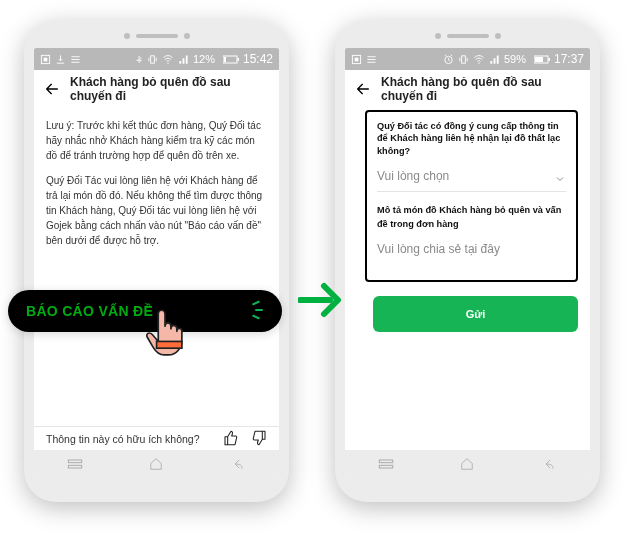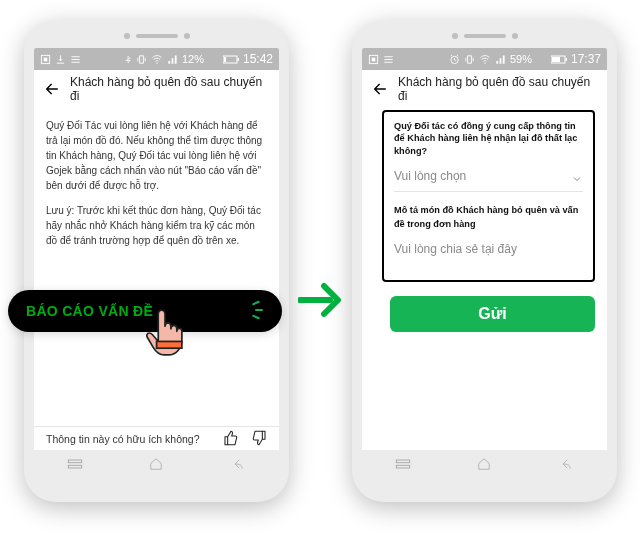--- a/index.html
+++ b/index.html
@@ -20,39 +20,39 @@
   *{box-sizing:border-box;font-family:-apple-system,Helvetica,Arial,sans-serif;}
   body{margin:0;width:640px;height:552px;background:#fff;position:relative;}
 
   .phone{
     width:var(--phone-w);height:var(--phone-h);
     background:var(--frame);border-radius:32px;
     position:absolute;box-shadow:var(--phone-shadow);
     padding:28px 10px 24px 10px;
   }
   .phone.left{left:24px;top:20px;}
-  .phone.right{left:352px;top:20px;}
+  .phone.right{left:335px;top:20px;}
 
   .earpiece{position:absolute;top:13px;left:50%;transform:translateX(-50%);
     display:flex;gap:6px;align-items:center;}
   .speaker{width:42px;height:4px;background:#bfbfbf;border-radius:3px;}
   .sensor{width:6px;height:6px;background:#bfbfbf;border-radius:50%;}
 
   .screen{width:100%;height:100%;background:#fff;border-radius:2px;display:flex;flex-direction:column;overflow:hidden;}
 
   
   .status{height:var(--status-h);background:var(--grey-bg);color:#fff;
     display:flex;align-items:center;font-size:11px;padding:0 6px;justify-content:space-between;}
   .status .sleft,.status .sright{display:flex;align-items:center;gap:4px;}
   .status svg{fill:#fff;}
-  .bat{display:flex;align-items:center;gap:19px;}
+  .bat{display:flex;align-items:center;gap:8px;}
 
   .header{height:var(--header-h);display:flex;align-items:center;gap:10px;padding:0 10px;
     border-bottom:1px solid transparent;}
-  .header .title{font-size:12px;font-weight:400;color:#222;}
+  .header .title{font-size:12px;font-weight:700;color:#222;}
   .back{width:16px;height:16px;display:flex;align-items:center;justify-content:center;}
 
   .content{flex:1;padding:10px 12px 0 12px;font-size:10px;color:#333;line-height:1.5;overflow:hidden;position:relative;}
   .para{margin:0 0 10px 0;}
   .help-label{font-size:10.5px;color:#222;margin-top:6px;margin-bottom:10px;}
 
   .feedback{height:24px;border-top:1px solid #e5e5e5;display:flex;align-items:center;
     padding:0 12px;font-size:10.5px;color:#333;justify-content:space-between;}
   .thumbs{display:flex;gap:12px;align-items:center;}
 
@@ -79,21 +79,21 @@
 
   
   .form-box{border:2px solid #000;border-radius:4px;margin:0 0 10px 8px;padding:8px 10px 22px 10px;position:relative;top:-4px;}
   .q{font-size:9.2px;font-weight:700;color:#111;line-height:1.35;margin:0;}
   .select{margin-top:10px;display:flex;align-items:flex-end;justify-content:space-between;color:var(--muted);font-size:12px;}
   .sep{border:none;border-top:1px solid #e4e4e4;margin:6px 0 0 0;}
   .q2{font-size:9.2px;font-weight:700;color:#111;margin:12px 0 8px 0;}
   .ta{color:var(--muted);font-size:12px;}
 
   .submit{margin:2px 0 0 16px;height:36px;background:#16b455;border-radius:6px;color:#fff;
-    display:flex;align-items:center;justify-content:center;font-size:16px;font-weight:600;}
+    display:flex;align-items:center;justify-content:center;font-size:11px;font-weight:600;}
 
 </style>
 </head>
 <body>
 
 <div class="phone left">
   <div class="earpiece">
     <div class="sensor"></div>
       <div class="speaker"></div>
       <div class="sensor"></div>
@@ -143,22 +143,22 @@
     <div class="header">
       <span class="back">
         <svg width="16" height="16" viewBox="0 0 24 24">
             <path d="M20 12H4m0 0l7-7m-7 7l7 7" stroke="#000" stroke-width="2" fill="none" stroke-linecap="round" stroke-linejoin="round"></path>
           </svg>
       </span>
       <div class="title">Khách hàng bỏ quên đồ sau chuyến đi</div>
     </div>
 
     <div class="content">
+      <p class="para">Lưu ý: Trước khi kết thúc đơn hàng, Quý Đối tác hãy nhắc nhở Khách hàng kiểm tra kỹ các món đồ để tránh trường hợp để quên đồ trên xe.</p>
       <p class="para">Quý Đối Tác vui lòng liên hệ với Khách hàng để trả lại món đồ đó. Nếu không thể tìm được thông tin Khách hàng, Quý Đối tác vui lòng liên hệ với Gojek bằng cách nhấn vào nút "Báo cáo vấn đề" bên dưới để được hỗ trợ.</p>
-      <p class="para">Lưu ý: Trước khi kết thúc đơn hàng, Quý Đối tác hãy nhắc nhở Khách hàng kiểm tra kỹ các món đồ để tránh trường hợp để quên đồ trên xe.</p>
     </div>
 
     <div class="feedback">
       <span>Thông tin này có hữu ích không?</span>
       <span class="thumbs">
         <span>
           <svg width="16" height="16" viewBox="0 0 24 24">
               <path d="M7 22V10m0 0H3v12h4m0-12l5-8c1 0 3 1 2 4l-1 3h6c1 0 2 1 1.5 2.5L18 22H7" fill="none" stroke="#222" stroke-width="1.6" stroke-linejoin="round"></path>
             </svg>
         </span>

